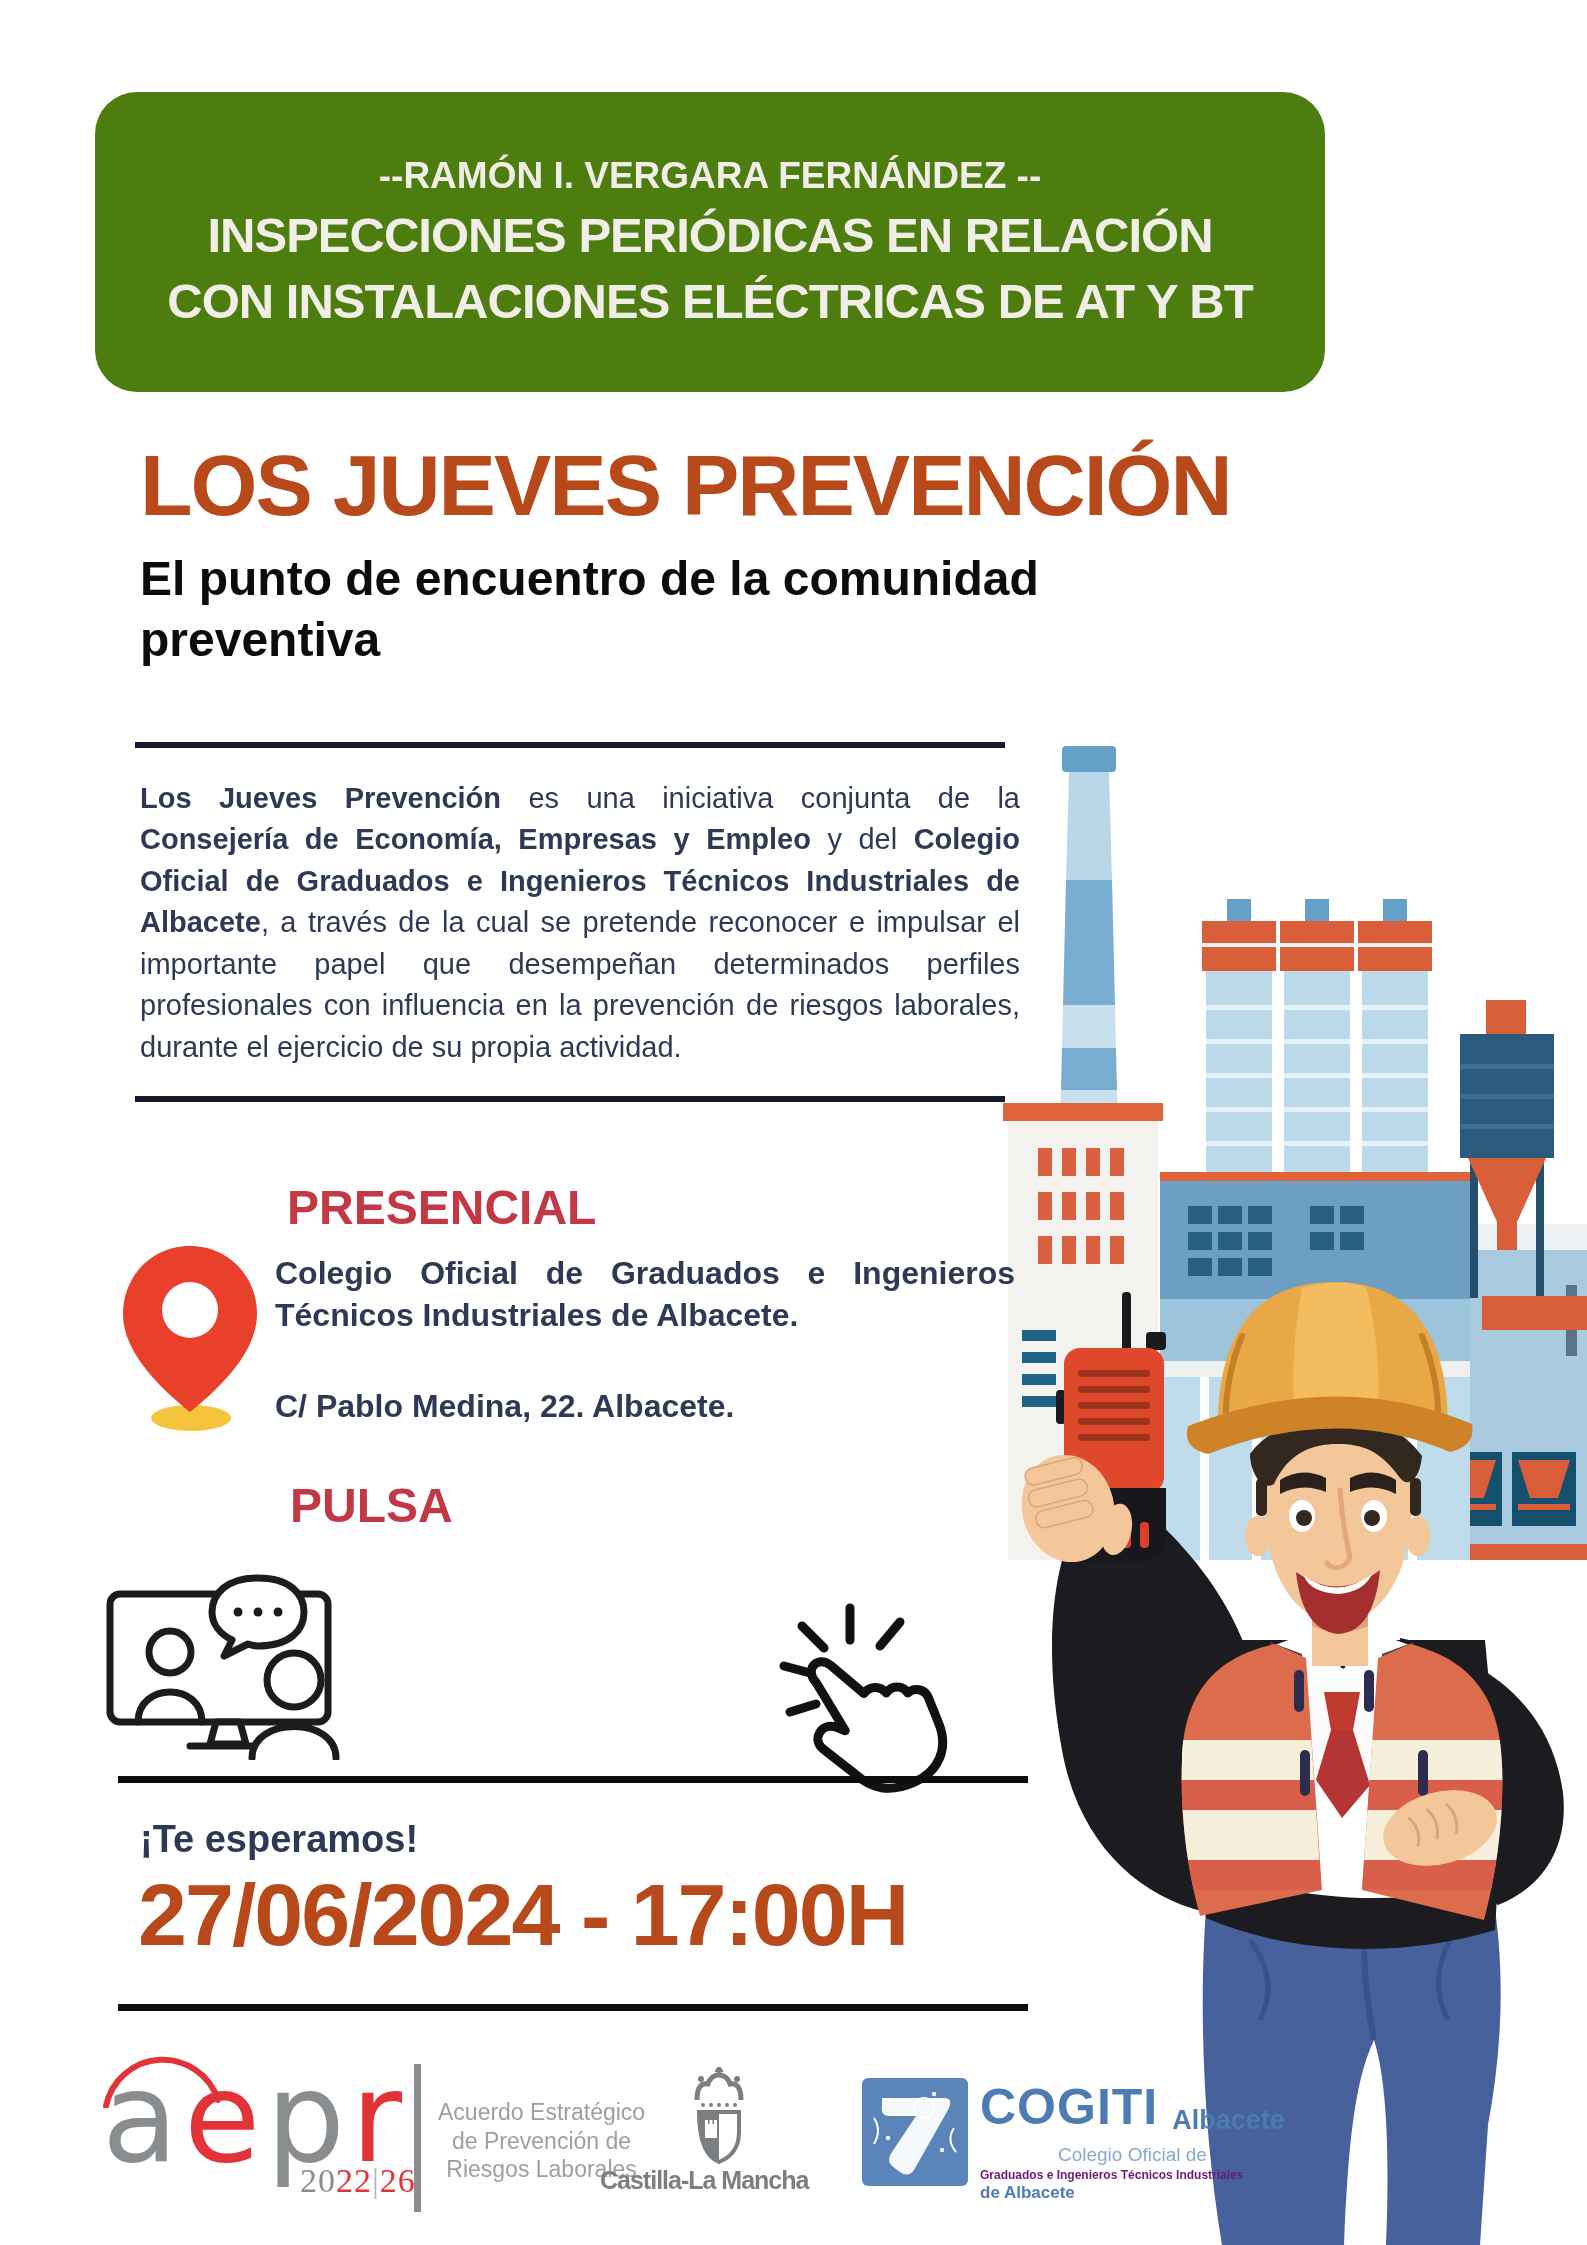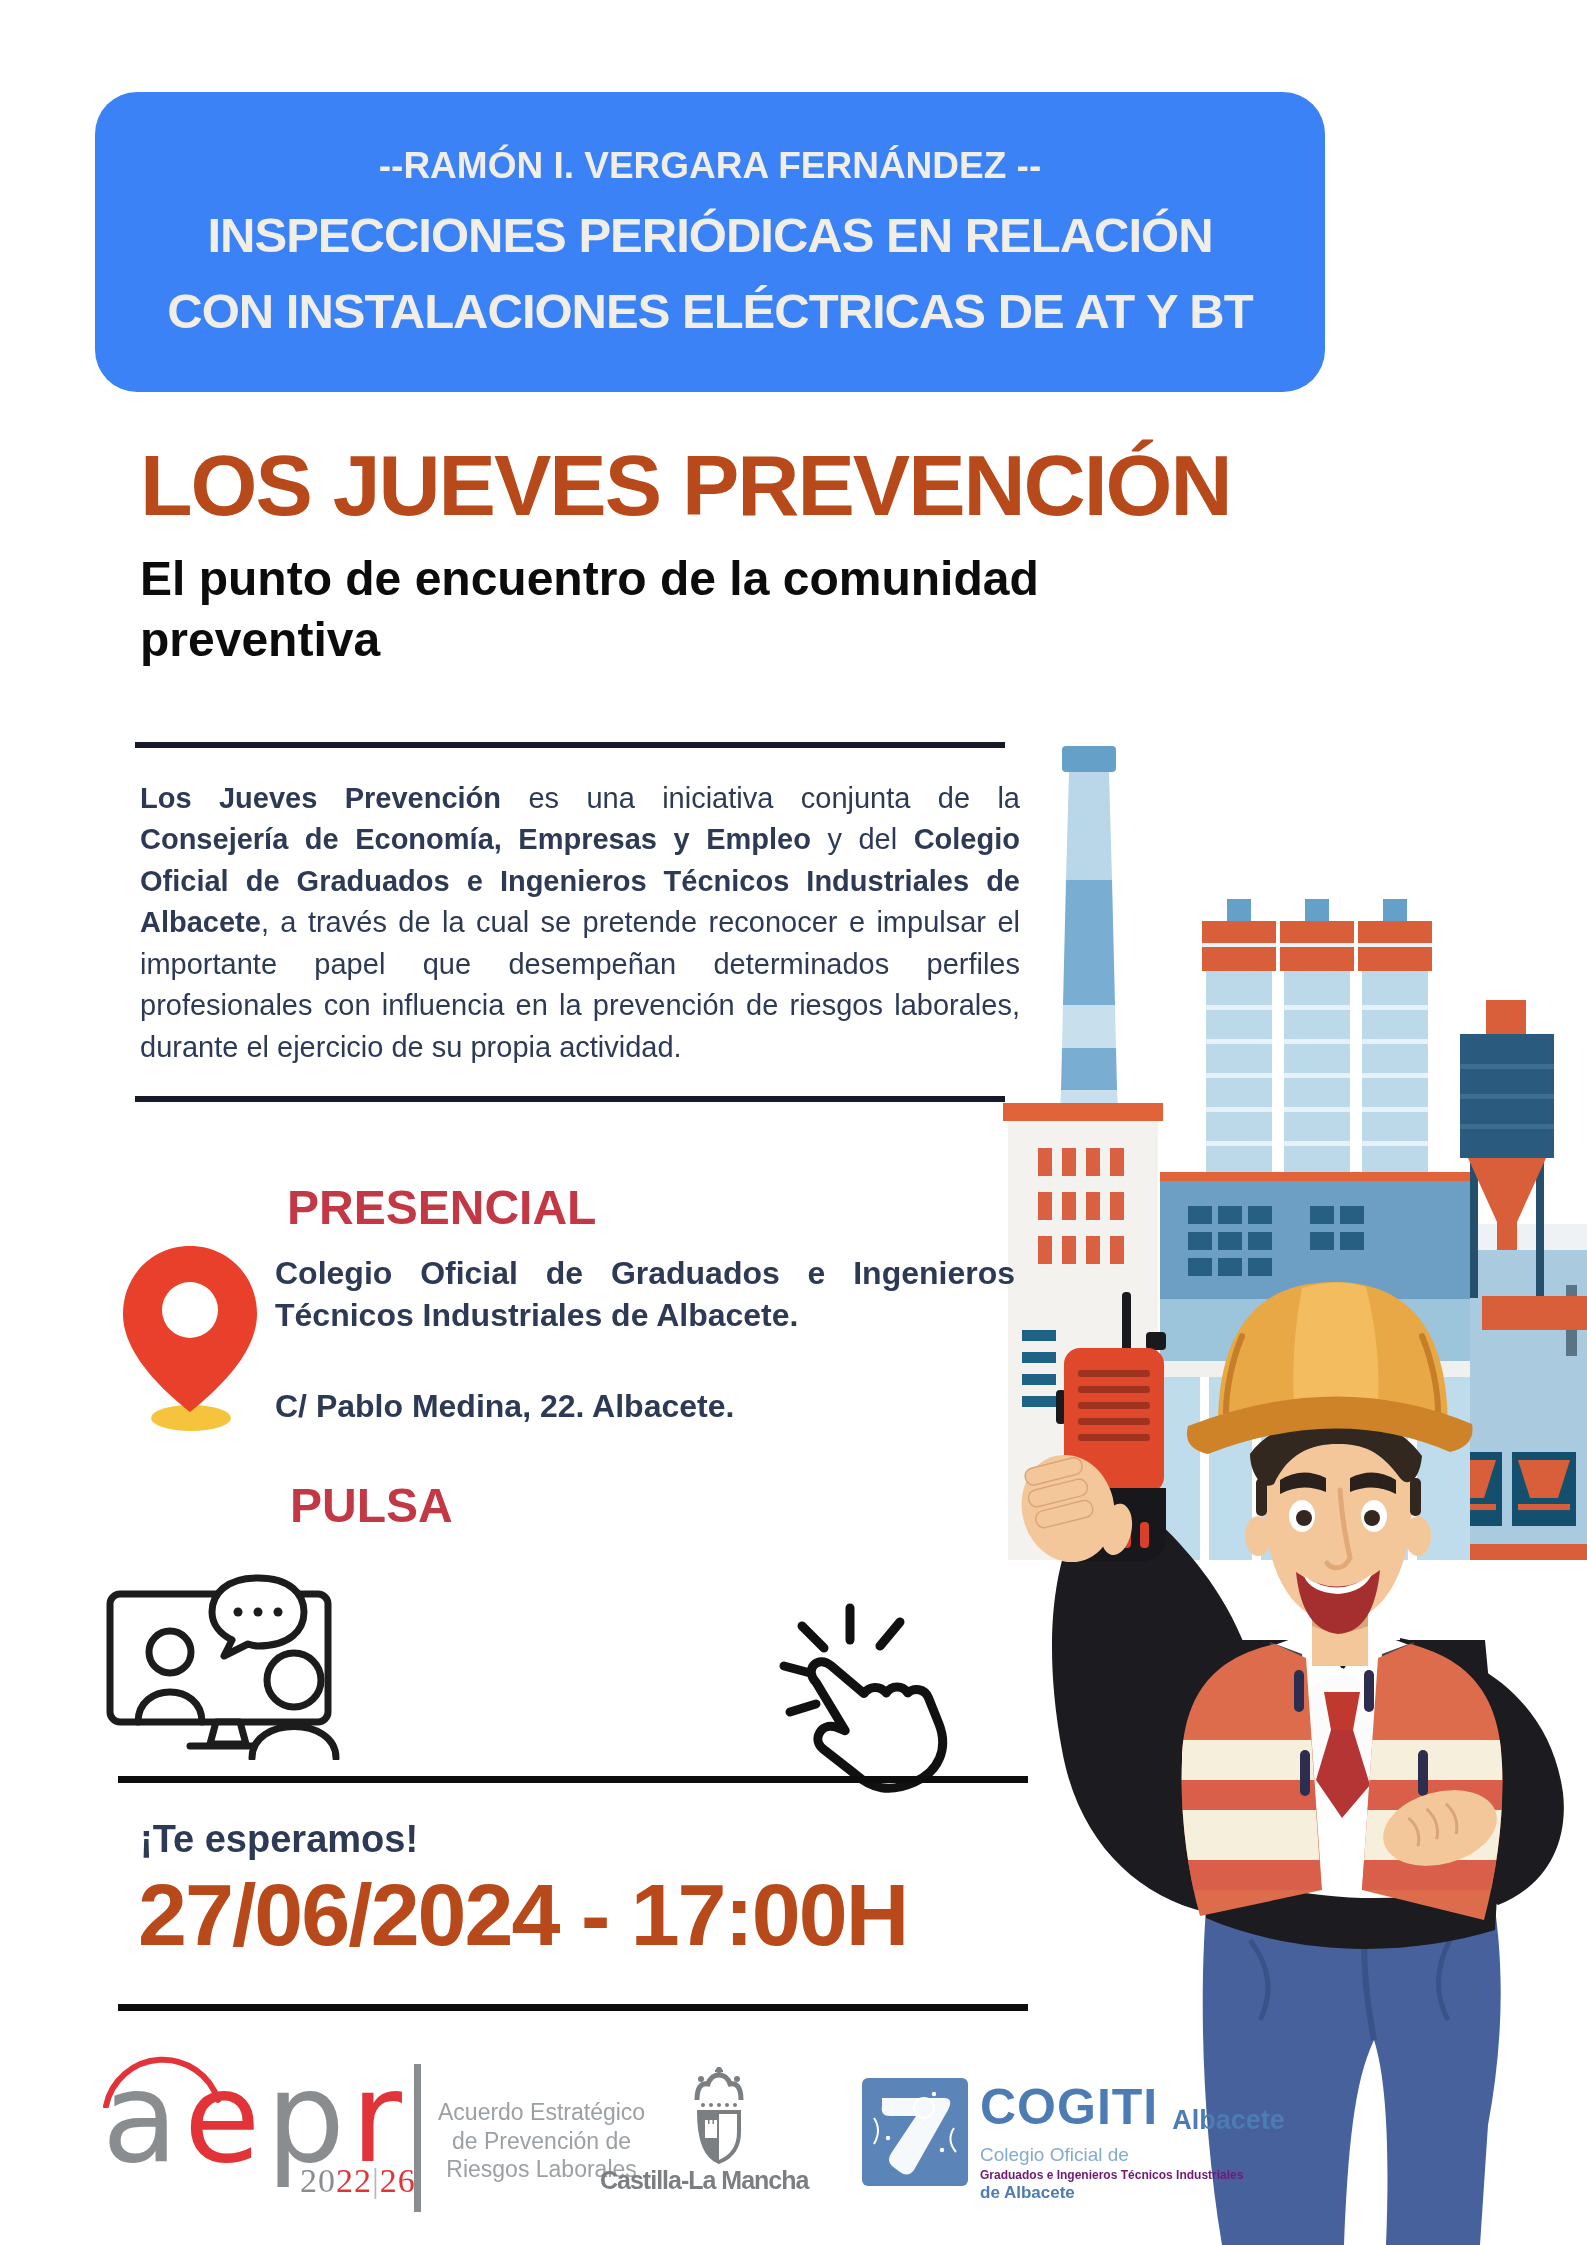--- a/index.html
+++ b/index.html
@@ -1,22 +1,22 @@
 <!DOCTYPE html>
 <html><head>
 <meta charset="utf-8">
 <style>
   html,body{margin:0;padding:0;background:#ffffff;}
   .poster{position:relative;width:1587px;height:2245px;background:#ffffff;overflow:hidden;
           font-family:"Liberation Sans",sans-serif;color:#2e3a55;}
   .abs{position:absolute;}
 
   
-  .banner{left:95px;top:92px;width:1230px;height:300px;background:#3b82f6;border-radius:42px;
-          display:flex;flex-direction:column;justify-content:center;align-items:center;gap:20px;}
+  .banner{left:95px;top:92px;width:1230px;height:300px;background:#4d7c0f;border-radius:42px;
+          display:flex;flex-direction:column;justify-content:center;align-items:center;gap:10px;}
   .banner .l1{font-size:37px;font-weight:bold;color:#f1eee8;letter-spacing:0px;}
   .banner .l2,.banner .l3{font-size:49px;font-weight:bold;color:#f1eee8;letter-spacing:-1px;white-space:nowrap;}
 
   .title{left:140px;top:436px;width:1320px;font-size:86px;font-weight:bold;color:#b8491a;letter-spacing:-2px;white-space:nowrap;}
   .subtitle{left:140px;top:548px;width:960px;font-size:48px;font-weight:bold;color:#0c0c0c;line-height:1.28;}
 
   .rule{background:#15192a;height:6px;}
   .rule3,.rule4{background:#0d0d0d;height:7px;}
 
   .intro{left:140px;top:778px;width:880px;font-size:29px;line-height:1.43;color:#2e3a55;
@@ -40,21 +40,21 @@
   .aeprl-bar{left:414px;top:2064px;width:7px;height:148px;background:#8a8d90;}
   .aeprl-years{left:300px;top:2162px;font-family:Liberation Serif, serif;font-size:34px;letter-spacing:1px;}
   .aeprl-tag{left:438px;top:2098px;font-size:23px;line-height:1.24;color:#9ba0a4;text-align:center;}
 
   .jccm-name{left:600px;top:2166px;width:300px;text-align:left;font-size:25px;font-weight:bold;color:#7b7f82;letter-spacing:-1px;white-space:nowrap;}
 
   .cogiti-text{left:980px;top:2078px;}
   .cogiti-row{display:flex;align-items:flex-end;gap:14px;}
   .cogiti-name{font-size:50px;font-weight:bold;color:#4d7bb3;letter-spacing:1px;}
   .cogiti-region{font-size:27px;font-weight:bold;color:#4d7bb3;}
-  .cogiti-l1{margin-top:8px;font-size:19px;color:#85abd1;}
+  .cogiti-l1{margin-top:8px;font-size:19px;color:#85abd1;text-align:center;}
   .cogiti-l2{font-size:12px;font-weight:bold;color:#701a75;margin-top:2px;}
   .cogiti-l3{font-size:17px;font-weight:bold;color:#4d7bb3;margin-top:1px;}
 </style>
 </head>
 <body>
 
 <div class="poster">
 
   <svg class="abs" style="left:897px;top:620px;" width="690" height="940" viewBox="897 620 690 940">
 

